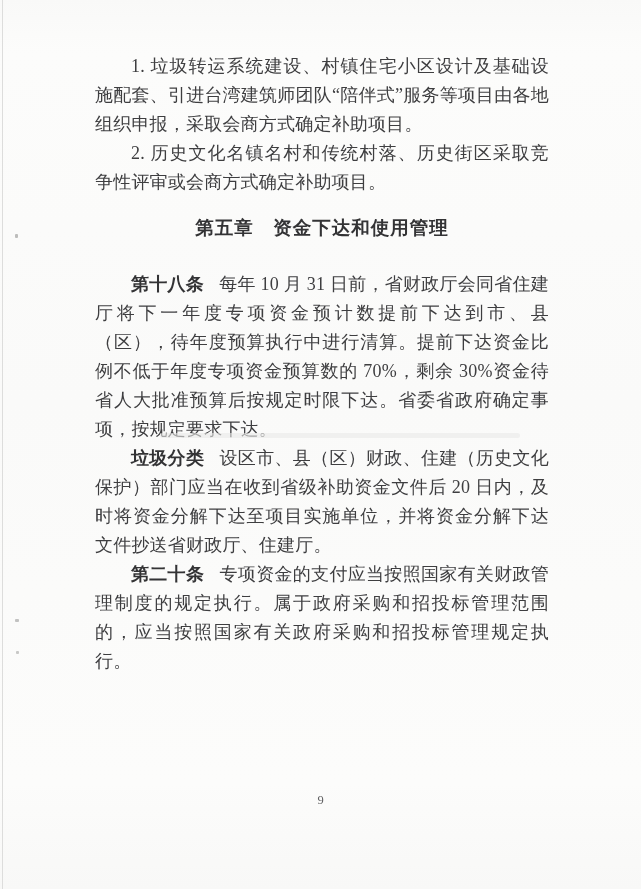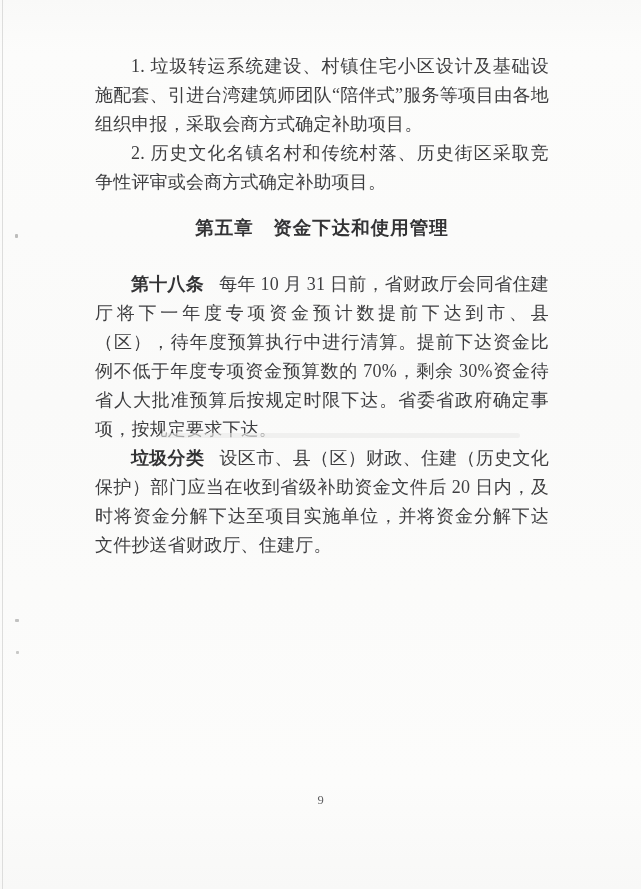--- a/index.html
+++ b/index.html
@@ -95,16 +95,17 @@
 
   <p class="body-para"><span>2. 历史文化名镇名村和传统村落、历史街区采取竞争性评审或会商方式确定补助项目。</span></p>
 
 
   <h2 class="chapter-heading">第五章　资金下达和使用管理</h2>
 
   <p class="body-para"><span class="article-lead">第十八条</span><span>每年 10 月 31 日前，省财政厅会同省住建厅将下一年度专项资金预计数提前下达到市、县（区），待年度预算执行中进行清算。提前下达资金比例不低于年度专项资金预算数的 70%，剩余 30%资金待省人大批准预算后按规定时限下达。省委省政府确定事项，按规定要求下达。</span></p>
 
   <p class="body-para"><span class="article-lead">垃圾分类</span><span>设区市、县（区）财政、住建（历史文化保护）部门应当在收到省级补助资金文件后 20 日内，及时将资金分解下达至项目实施单位，并将资金分解下达文件抄送省财政厅、住建厅。</span></p>
 
+  <p class="body-para"><span class="article-lead">第二十条</span><span>专项资金的支付应当按照国家有关财政管理制度的规定执行。属于政府采购和招投标管理范围的，应当按照国家有关政府采购和招投标管理规定执行。</span></p>
 
   <div class="page-number">9</div>
 
 </div>
 
 </body></html>

